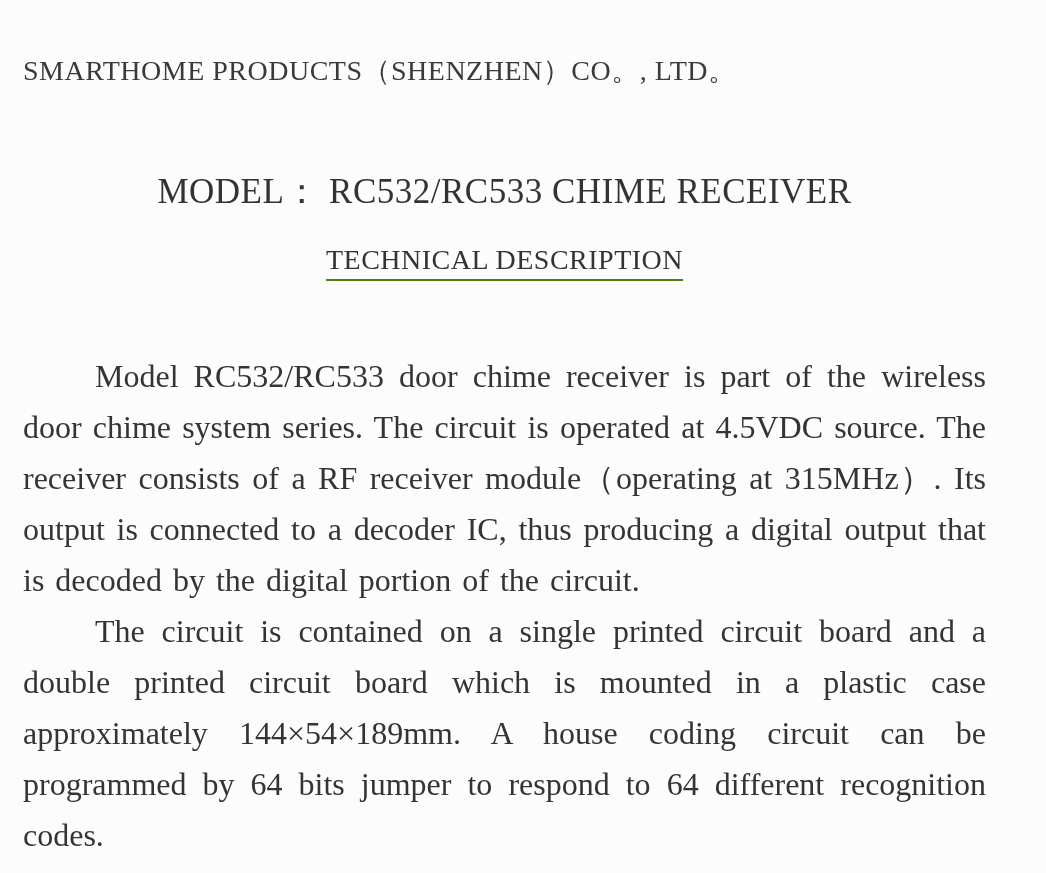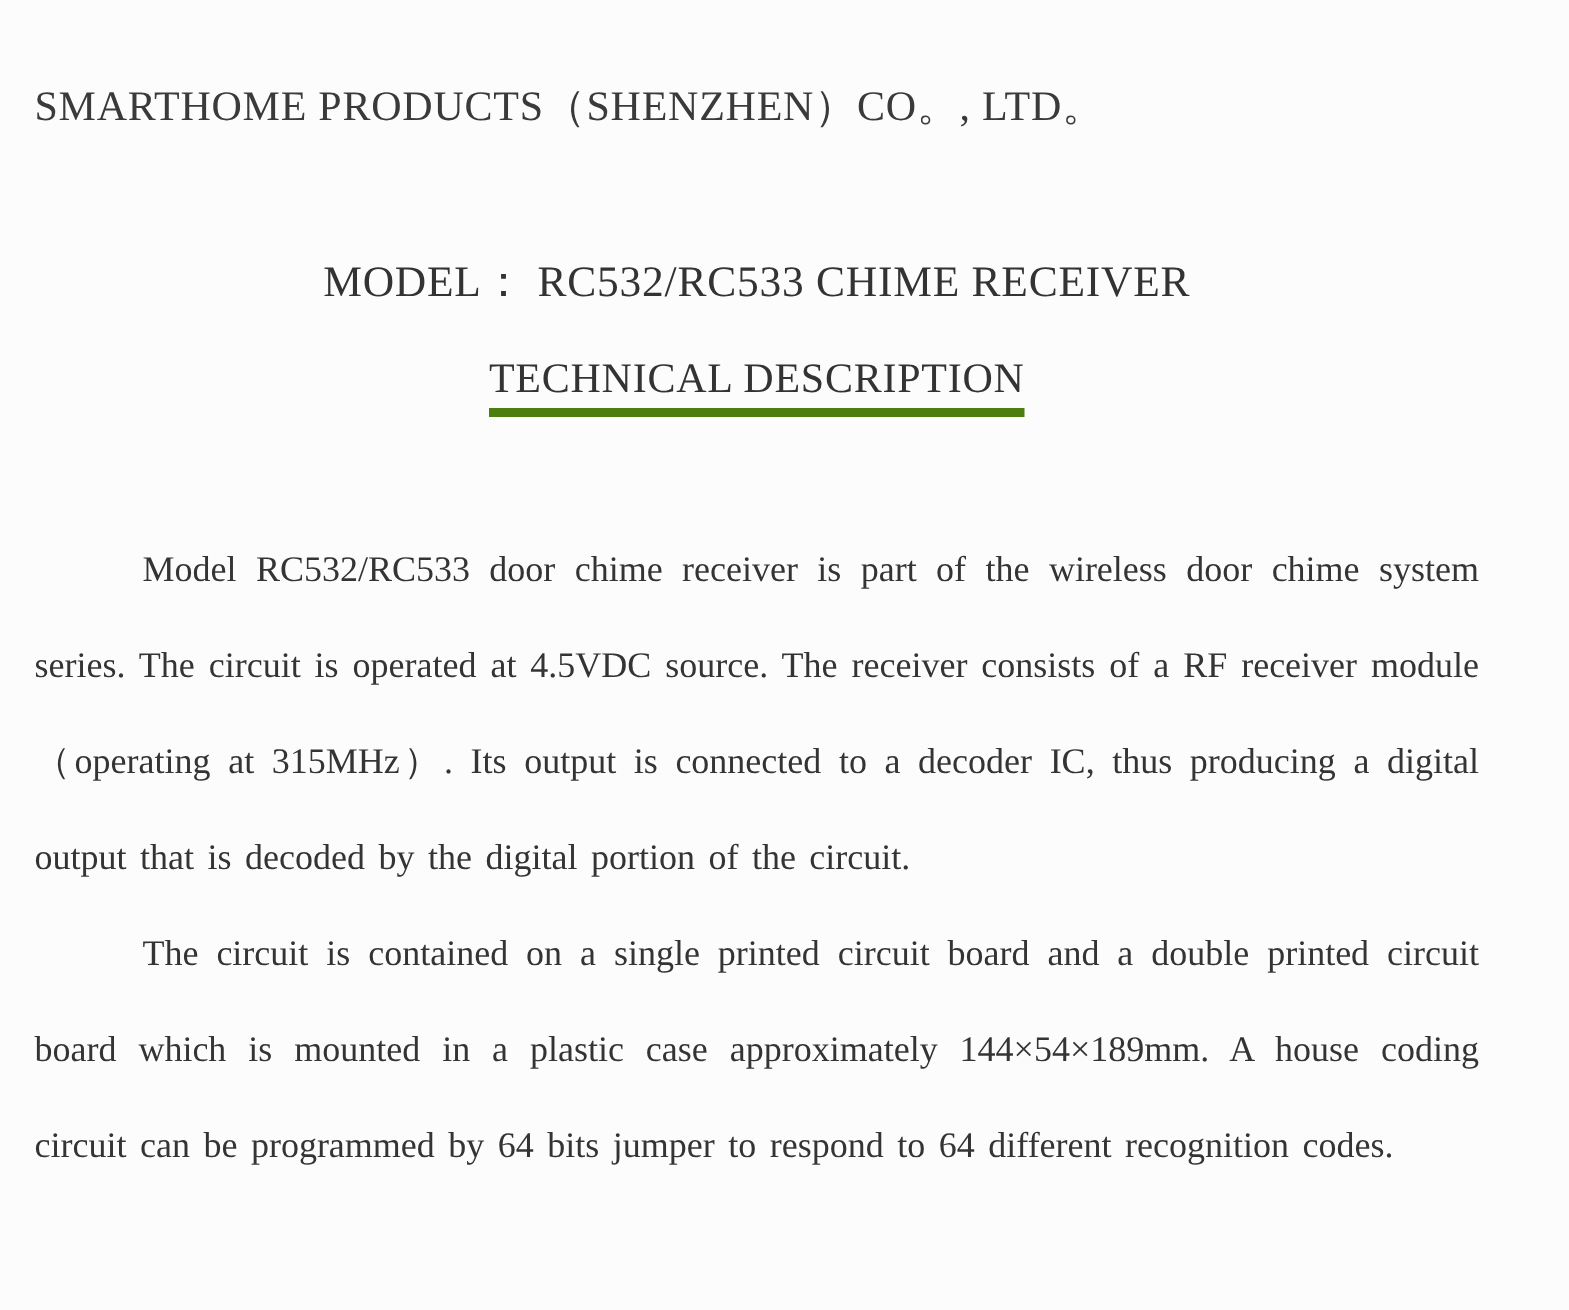--- a/index.html
+++ b/index.html
@@ -25,43 +25,43 @@
     font-size: 28px;
     letter-spacing: 0.5px;
     color: #3a3a3a;
     white-space: nowrap;
   }
   .title-block {
     text-align: center;
     margin-top: 78px;
   }
   .doc-title {
-    font-size: 29px;
+    font-size: 35px;
     color: #333333;
     letter-spacing: 0.5px;
   }
   .doc-subtitle-wrap {
     text-align: center;
     margin-top: 29px;
   }
   .doc-subtitle {
     display: inline-block;
     font-size: 28px;
     color: #333333;
     letter-spacing: 0.5px;
-    border-bottom: 6px solid #4d7c0f;
+    border-bottom: 2px solid #4d7c0f;
     padding-bottom: 3px;
   }
   .body-text {
     margin-top: 70px;
   }
   .para {
     margin: 0;
-    font-size: 24px;
-    line-height: 64px;
+    font-size: 32px;
+    line-height: 51px;
     color: #343434;
     text-align: justify;
     text-indent: 72px;
     word-spacing: 3px;
   }
 </style>
 </head>
 <body>
 
 <div class="page">

